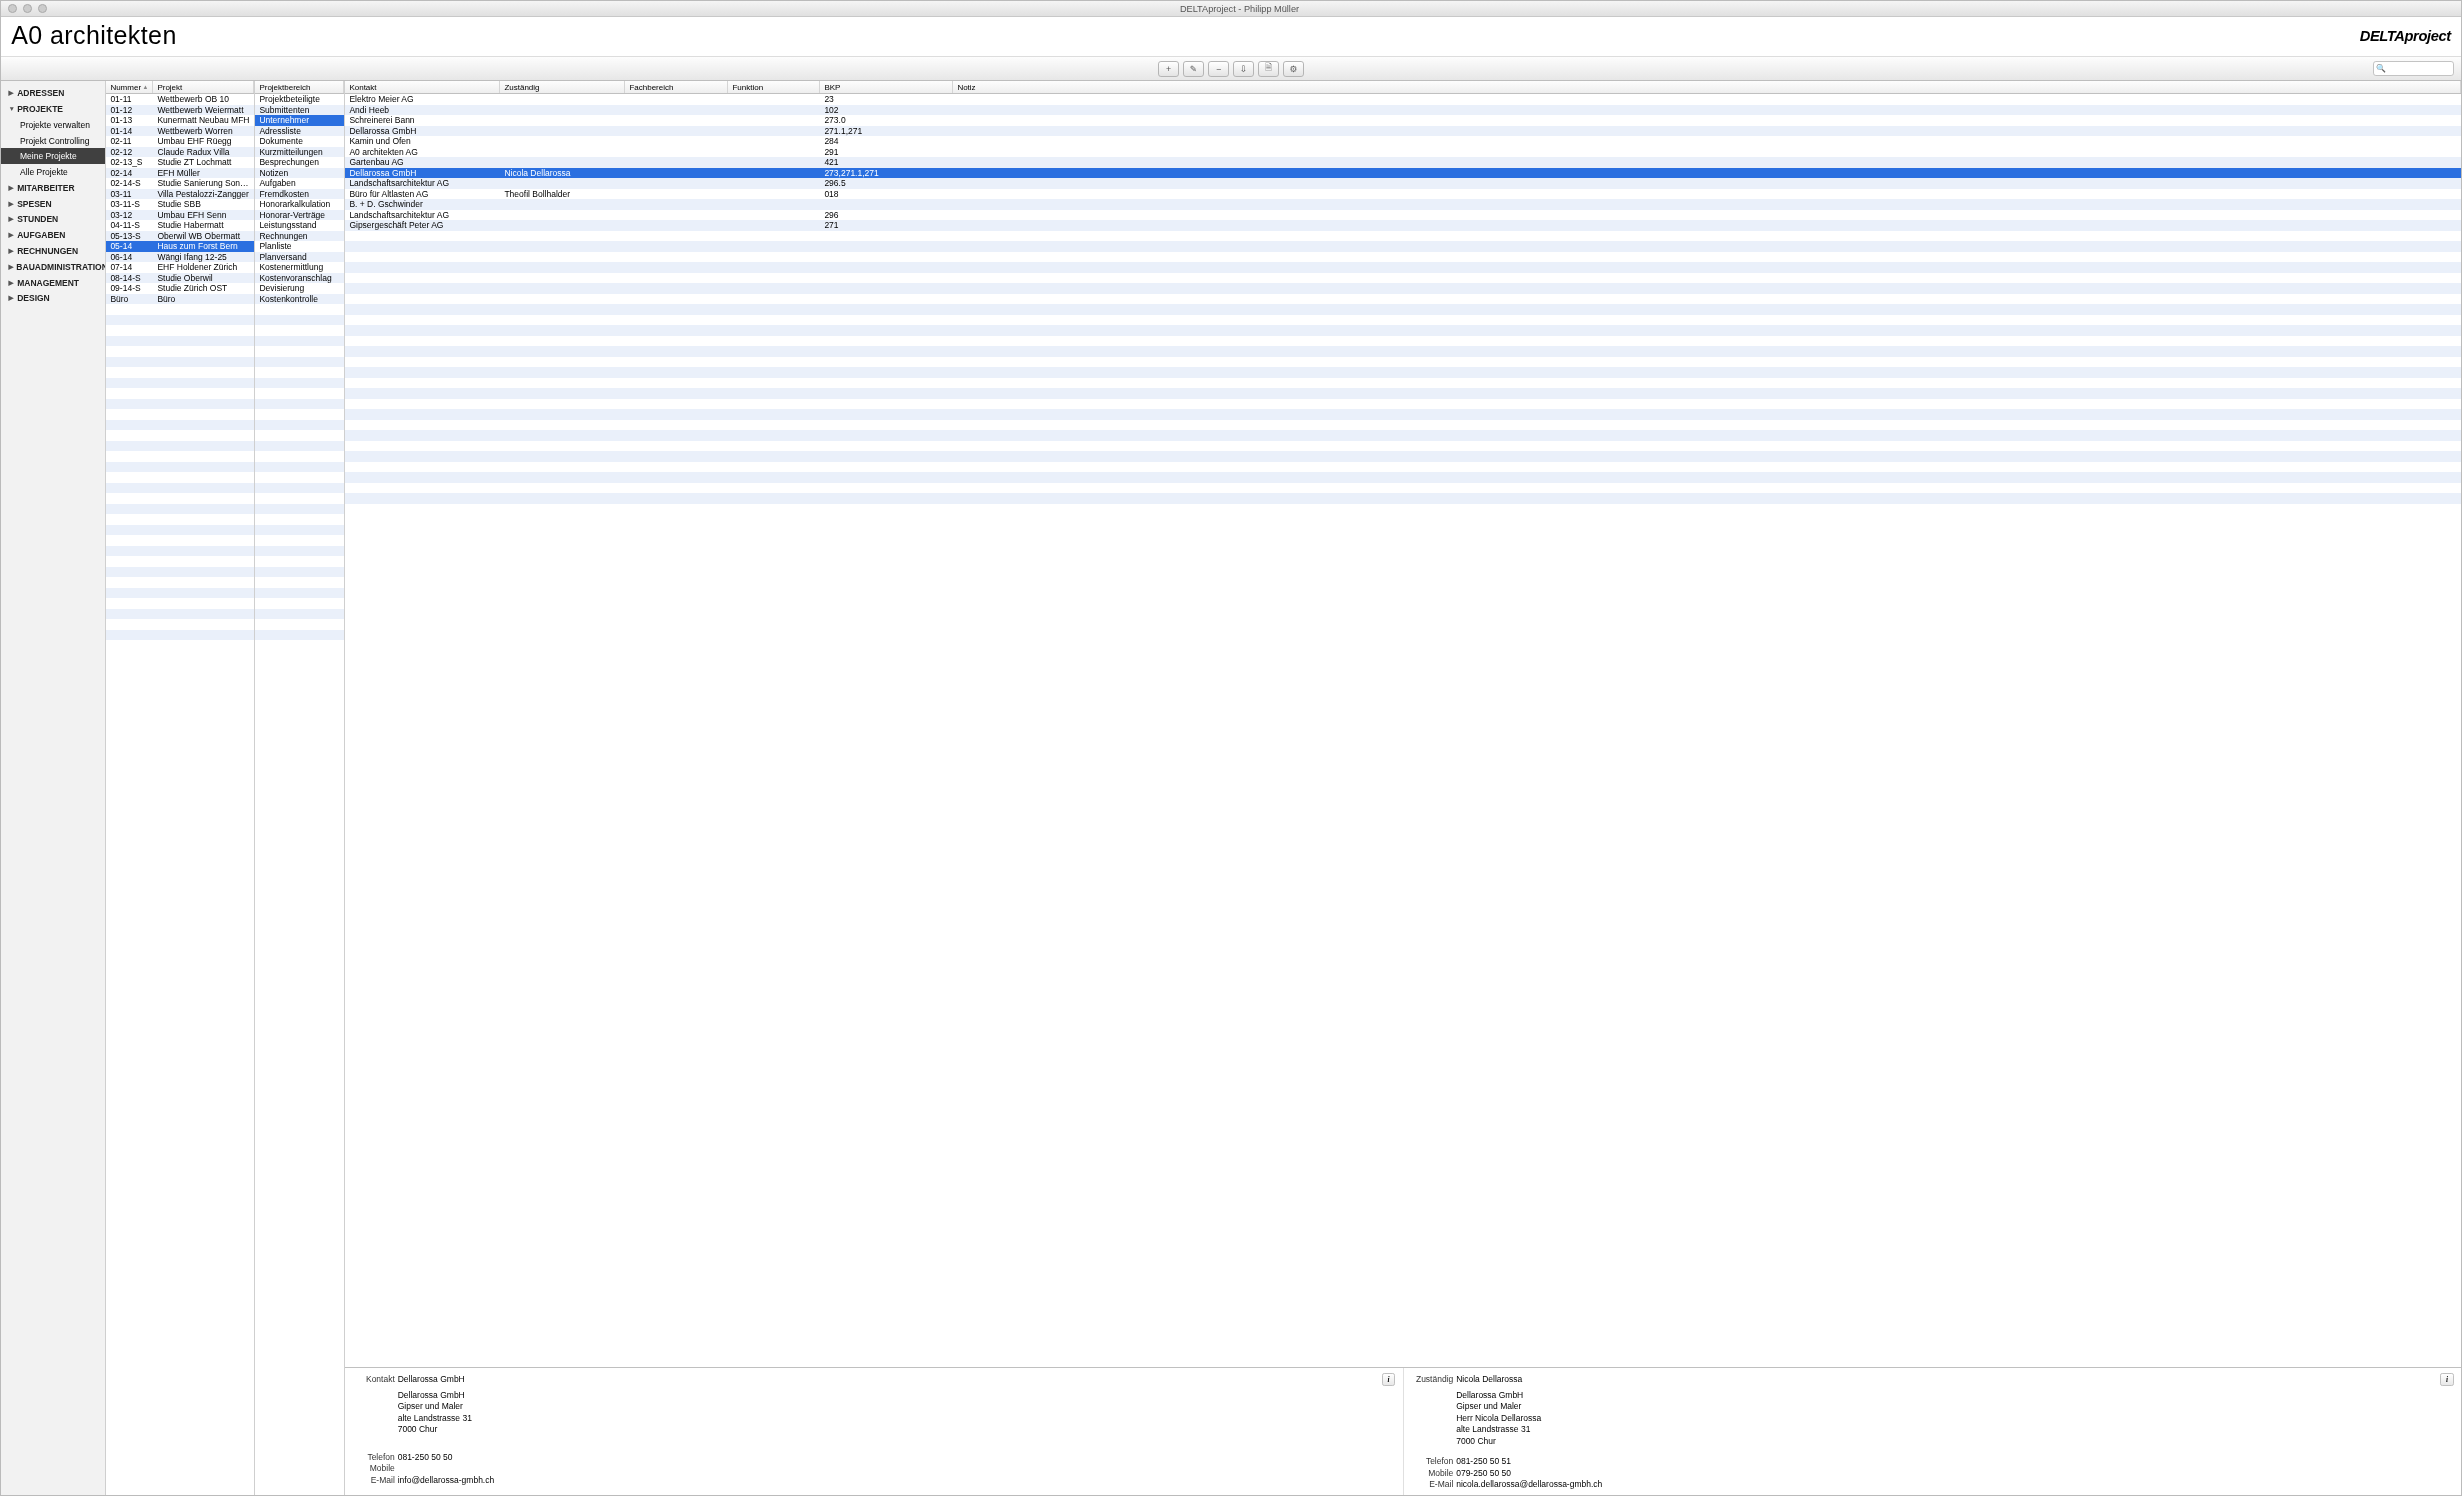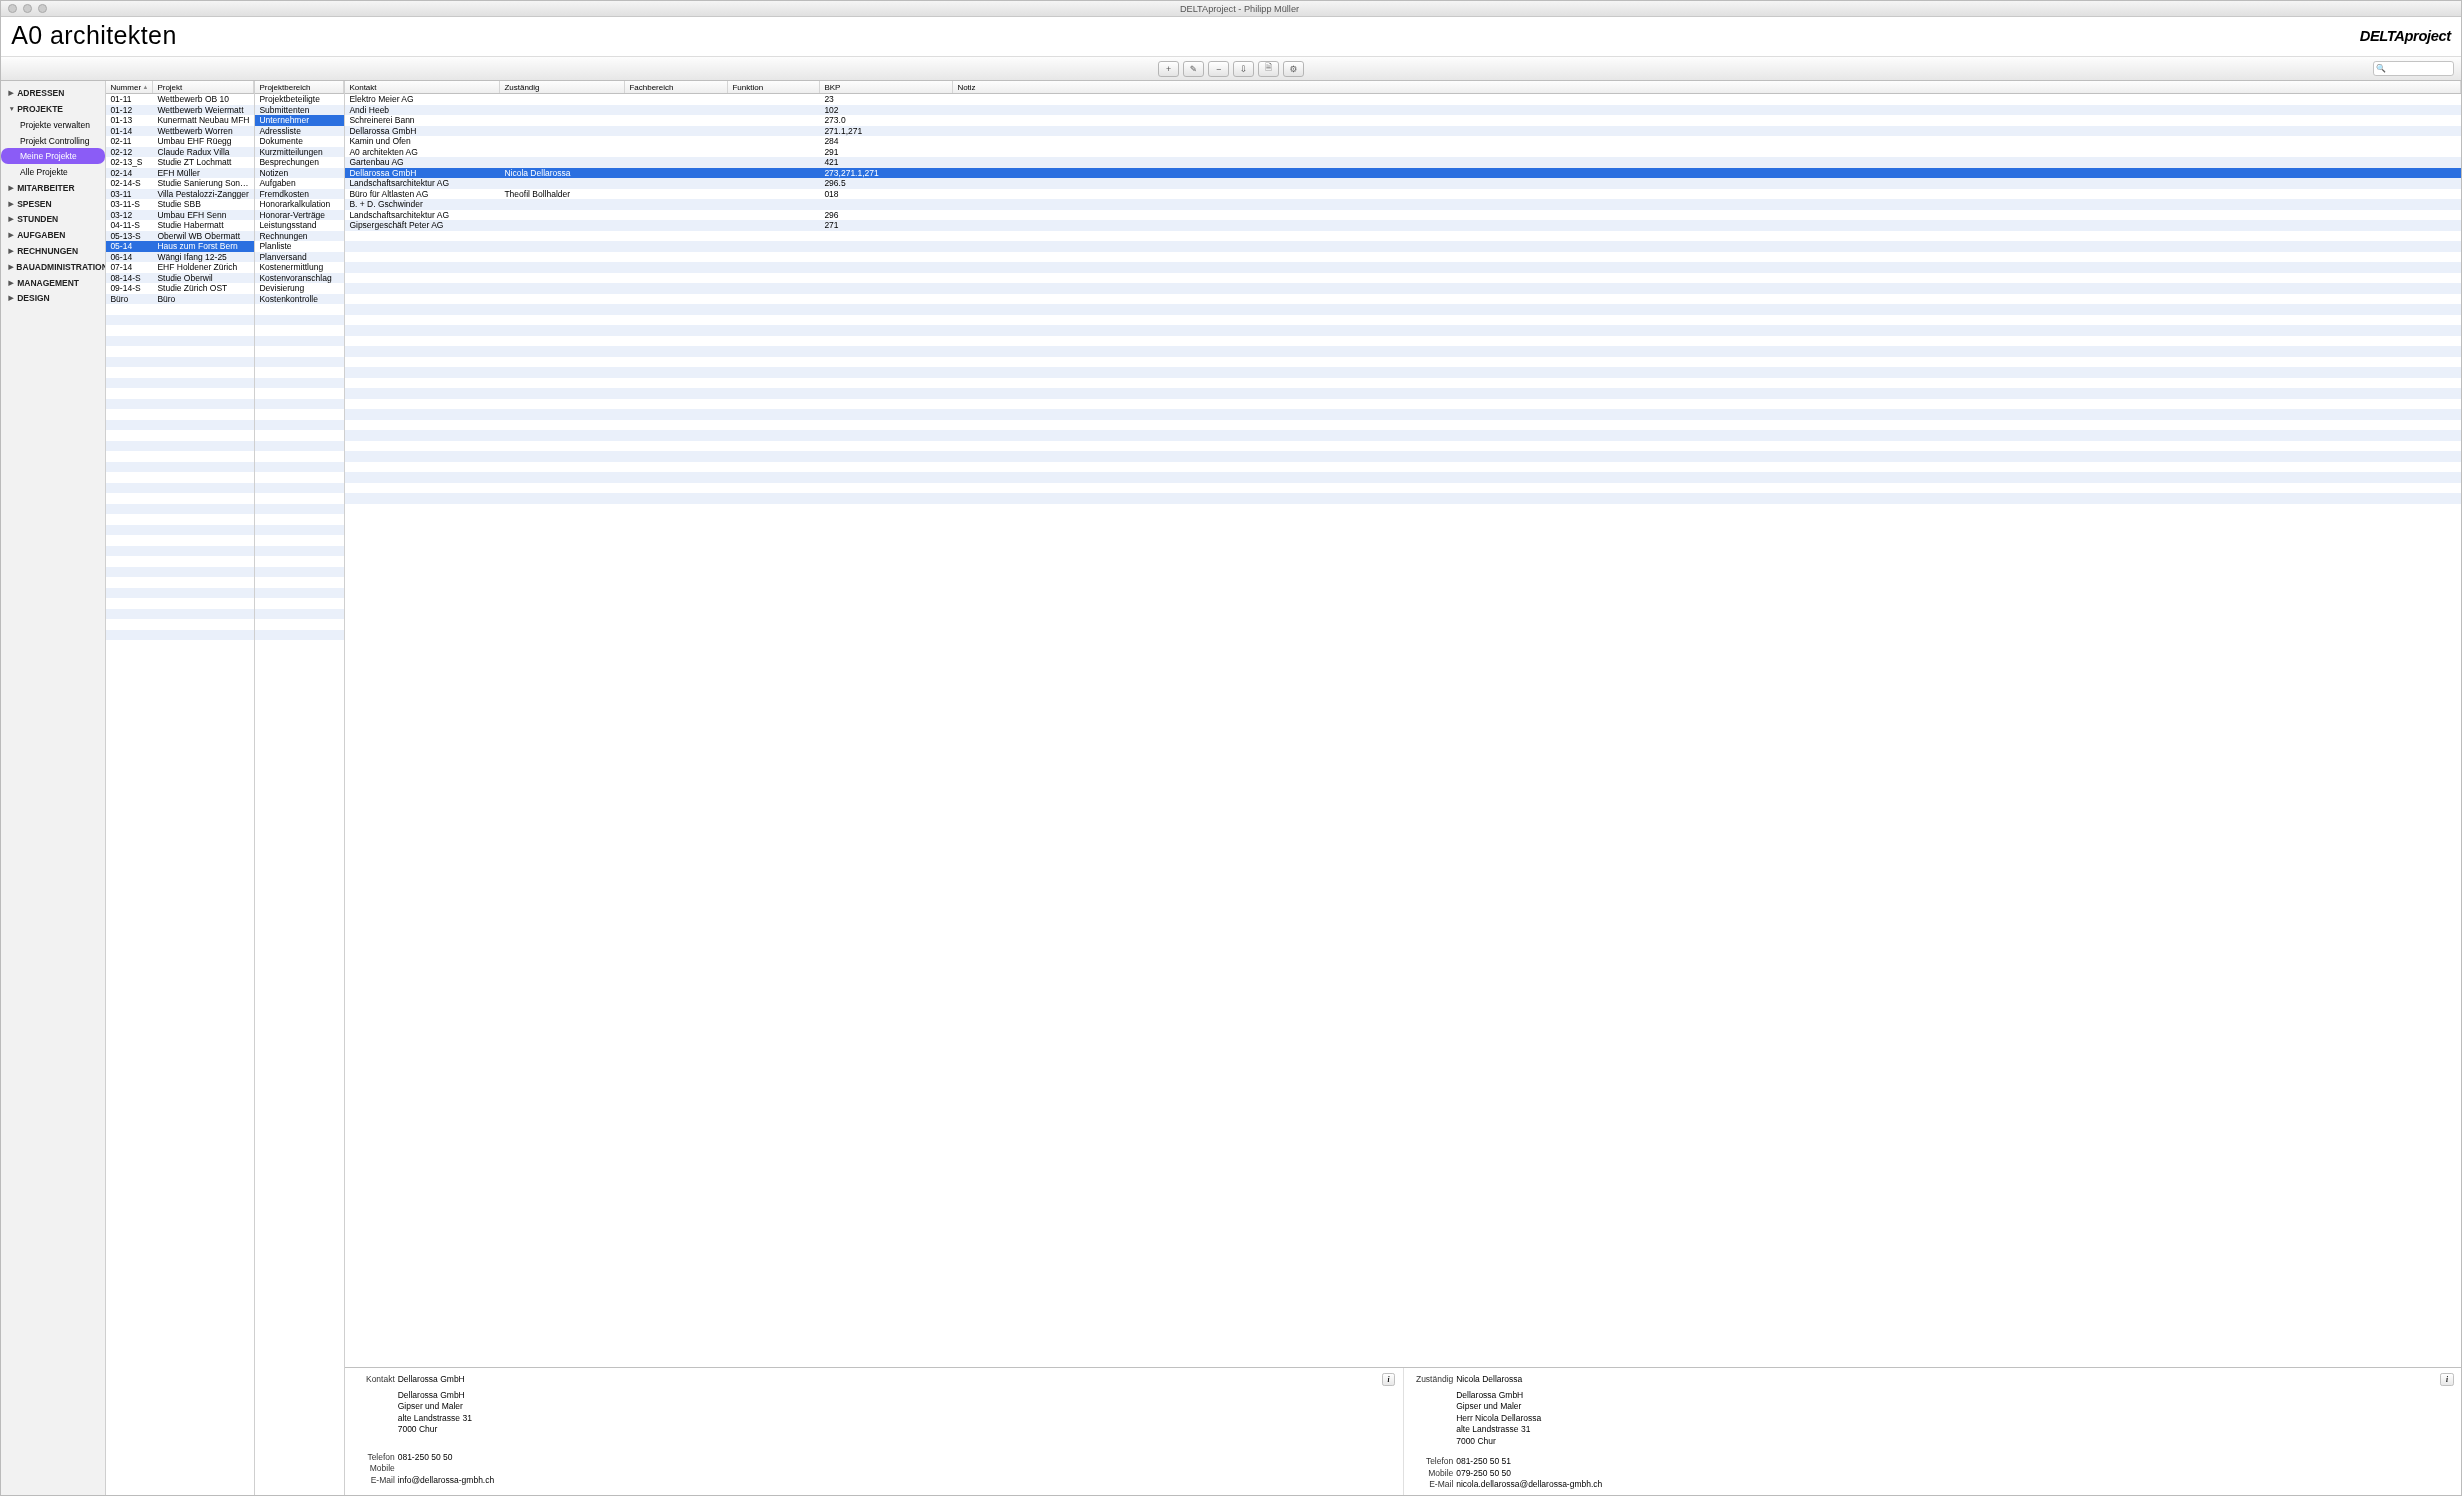--- a/index.html
+++ b/index.html
@@ -17,21 +17,21 @@
 .tb-btn { width:20.6px; height:16px; background:linear-gradient(#fff,#e4e4e4); border:0.7px solid #b5b5b5; border-radius:2.9px; display:flex; align-items:center; justify-content:center; font-size:8.8px; color:#555; cursor:pointer; }
 .search-wrap { position:absolute; right:7.4px; display:flex; align-items:center; }
 .search-wrap input { width:81px; height:14.7px; border:0.7px solid #c3c3c3; border-radius:2.9px; padding:0.7px 2.9px 0.7px 14.7px; font-size:8px; }
 .search-wrap .mag { position:absolute; left:3.7px; font-size:8px; color:#999; }
 .body { flex:1; display:flex; min-height:0; }
 .sidebar { width:105px; background:#f2f2f2; border-right:0.7px solid #cfcfcf; padding-top:4.4px; font-size:8.5px; overflow:auto; }
 .nav-item { padding:2.9px 5.9px 2.9px 7.4px; cursor:pointer; display:flex; align-items:center; gap:2.9px; color:#222; }
 .nav-item .tri { width:5.9px; font-size:6.6px; color:#555; }
 .nav-item.section { font-weight:bold; }
 .nav-child { padding:2.9px 5.9px 2.9px 19px; cursor:pointer; }
-.nav-child.sel { background:#8b5cf6; color:#fff;border-radius:7px; }
+.nav-child.sel { background:#404040; color:#fff; }
 .col { border-right:0.7px solid #cfcfcf; display:flex; flex-direction:column; min-height:0; }
 .col-a { width:149px; }
 .col-b { width:90px; }
 .col-c { flex:1; display:flex; flex-direction:column; min-height:0; }
 .headers { display:flex; background:linear-gradient(#fdfdfd,#eee); border-bottom:0.7px solid #c0c0c0; font-size:8px; height:13.3px; }
 .hcell { padding:1.5px 4.4px; border-right:0.7px solid #d5d5d5; overflow:hidden; white-space:nowrap; display:flex; align-items:center; gap:1.5px; }
 .rows { flex:1; overflow:auto; font-size:8.5px; }
 .row { display:flex; height:10.5px; align-items:center; white-space:nowrap; }
 .row.stripe { background:#eaf0fa; }
 .row.sel { background:#2a6fe0; color:#fff; }

